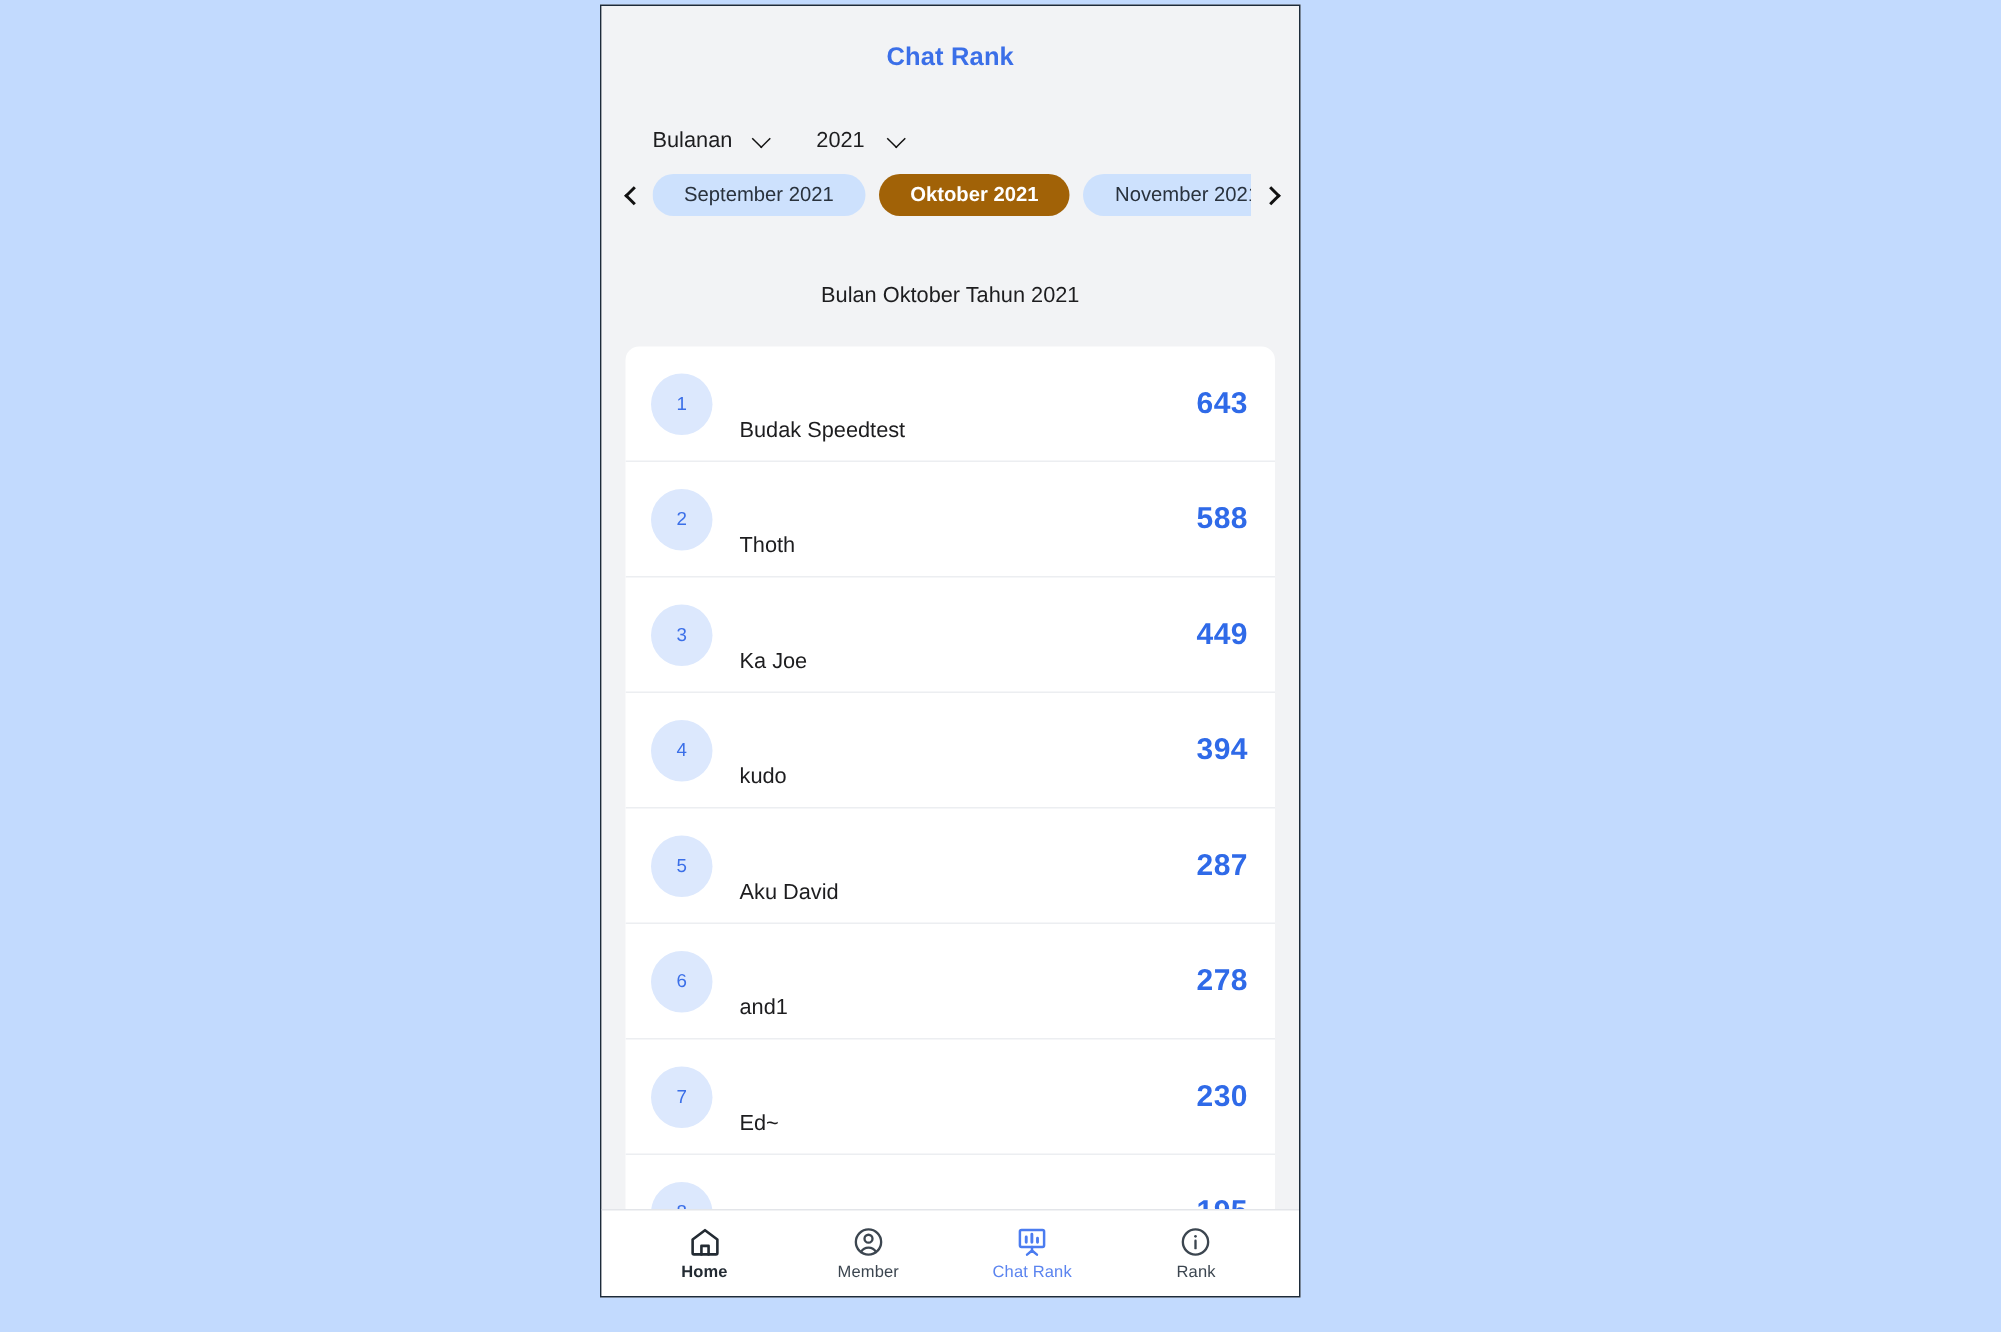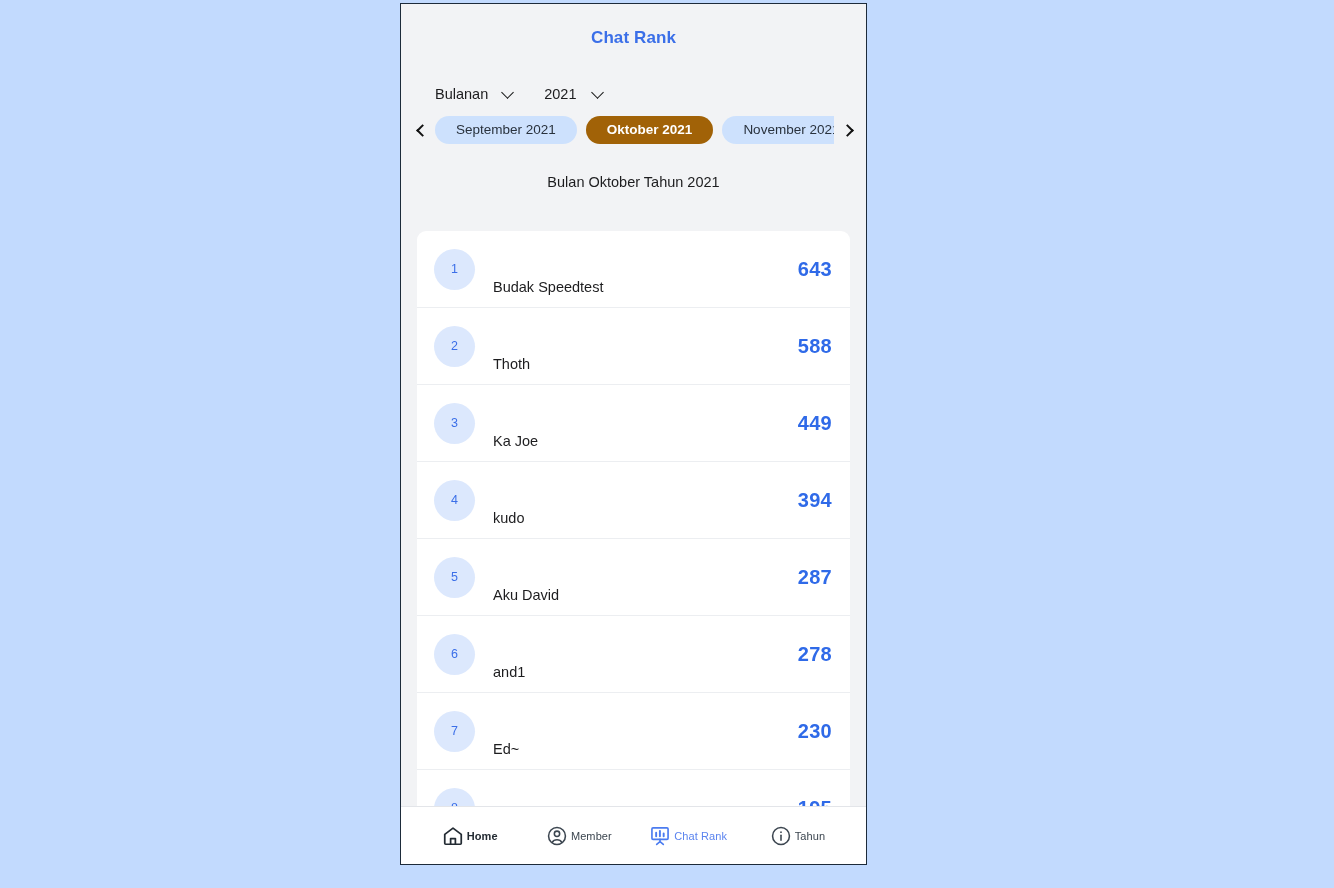--- a/index.html
+++ b/index.html
@@ -142,21 +142,21 @@
   .chip.active {
     background: #a16207;
     color: #ffffff;
     font-weight: bold;
   }
 
   .subtitle {
     text-align: center;
     font-size: 14.5px;
     color: #1d1d1f;
-    margin-top: 27px;
+    margin-top: 42px;
   }
 
   
   .rank-card {
     position: absolute;
     left: 16px;
     right: 16px;
     top: 227px;
     bottom: 0;
     background: #ffffff;
@@ -212,21 +212,21 @@
     background: #ffffff;
     border-top: 1px solid #e3e5e9;
     display: flex;
     align-items: center;
     justify-content: space-around;
     padding: 0 14px;
   }
 
   .nav-item {
     display: flex;
-    flex-direction: row;
+    flex-direction: column;
     align-items: center;
     justify-content: center;
     gap: 3px;
     width: 82px;
     cursor: pointer;
     background: transparent;
     border: none;
     font-family: "Liberation Sans", sans-serif;
   }
 
@@ -356,17 +356,17 @@
       </svg>
       <span class="nav-label">Chat Rank</span>
     </div>
 
     <div class="nav-item about">
       <svg width="22" height="22" viewBox="0 0 24 24" fill="none" stroke="#3c4650" stroke-width="1.7" stroke-linecap="round" stroke-linejoin="round">
         <circle cx="12" cy="12" r="9.2"></circle>
         <path d="M12 11.1v5.4"></path>
         <circle cx="12" cy="7.9" r="0.95" fill="#3c4650" stroke="none"></circle>
       </svg>
-      <span class="nav-label">Tahun</span>
+      <span class="nav-label">Rank</span>
     </div>
 
   </div>
 </div>
 
 </body></html>

